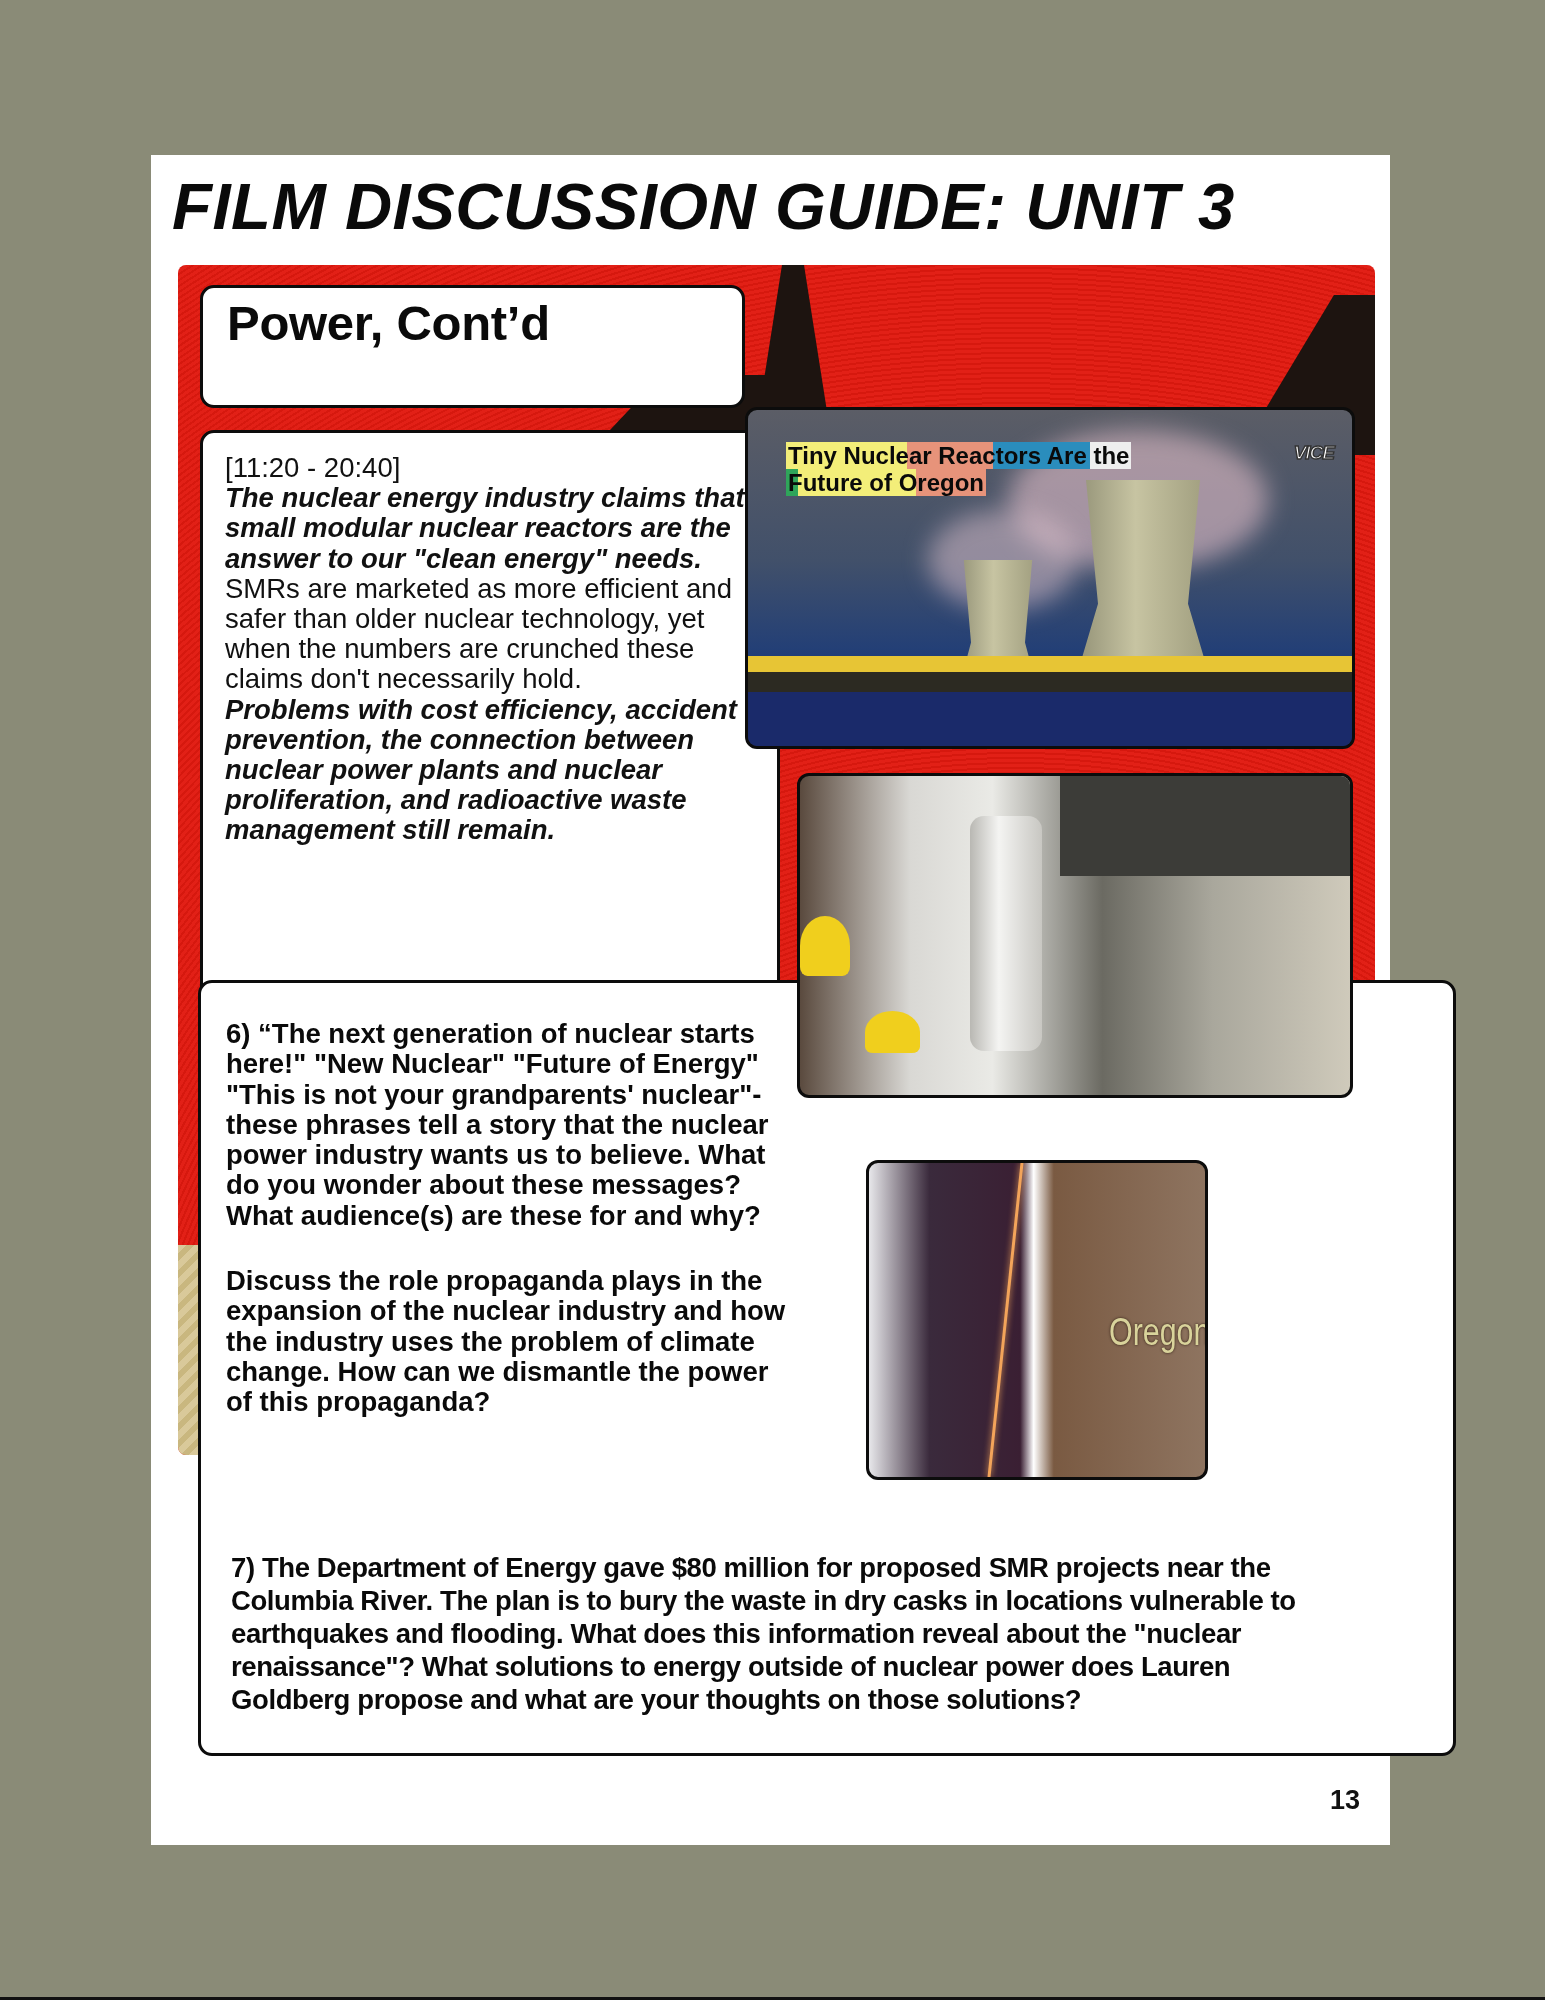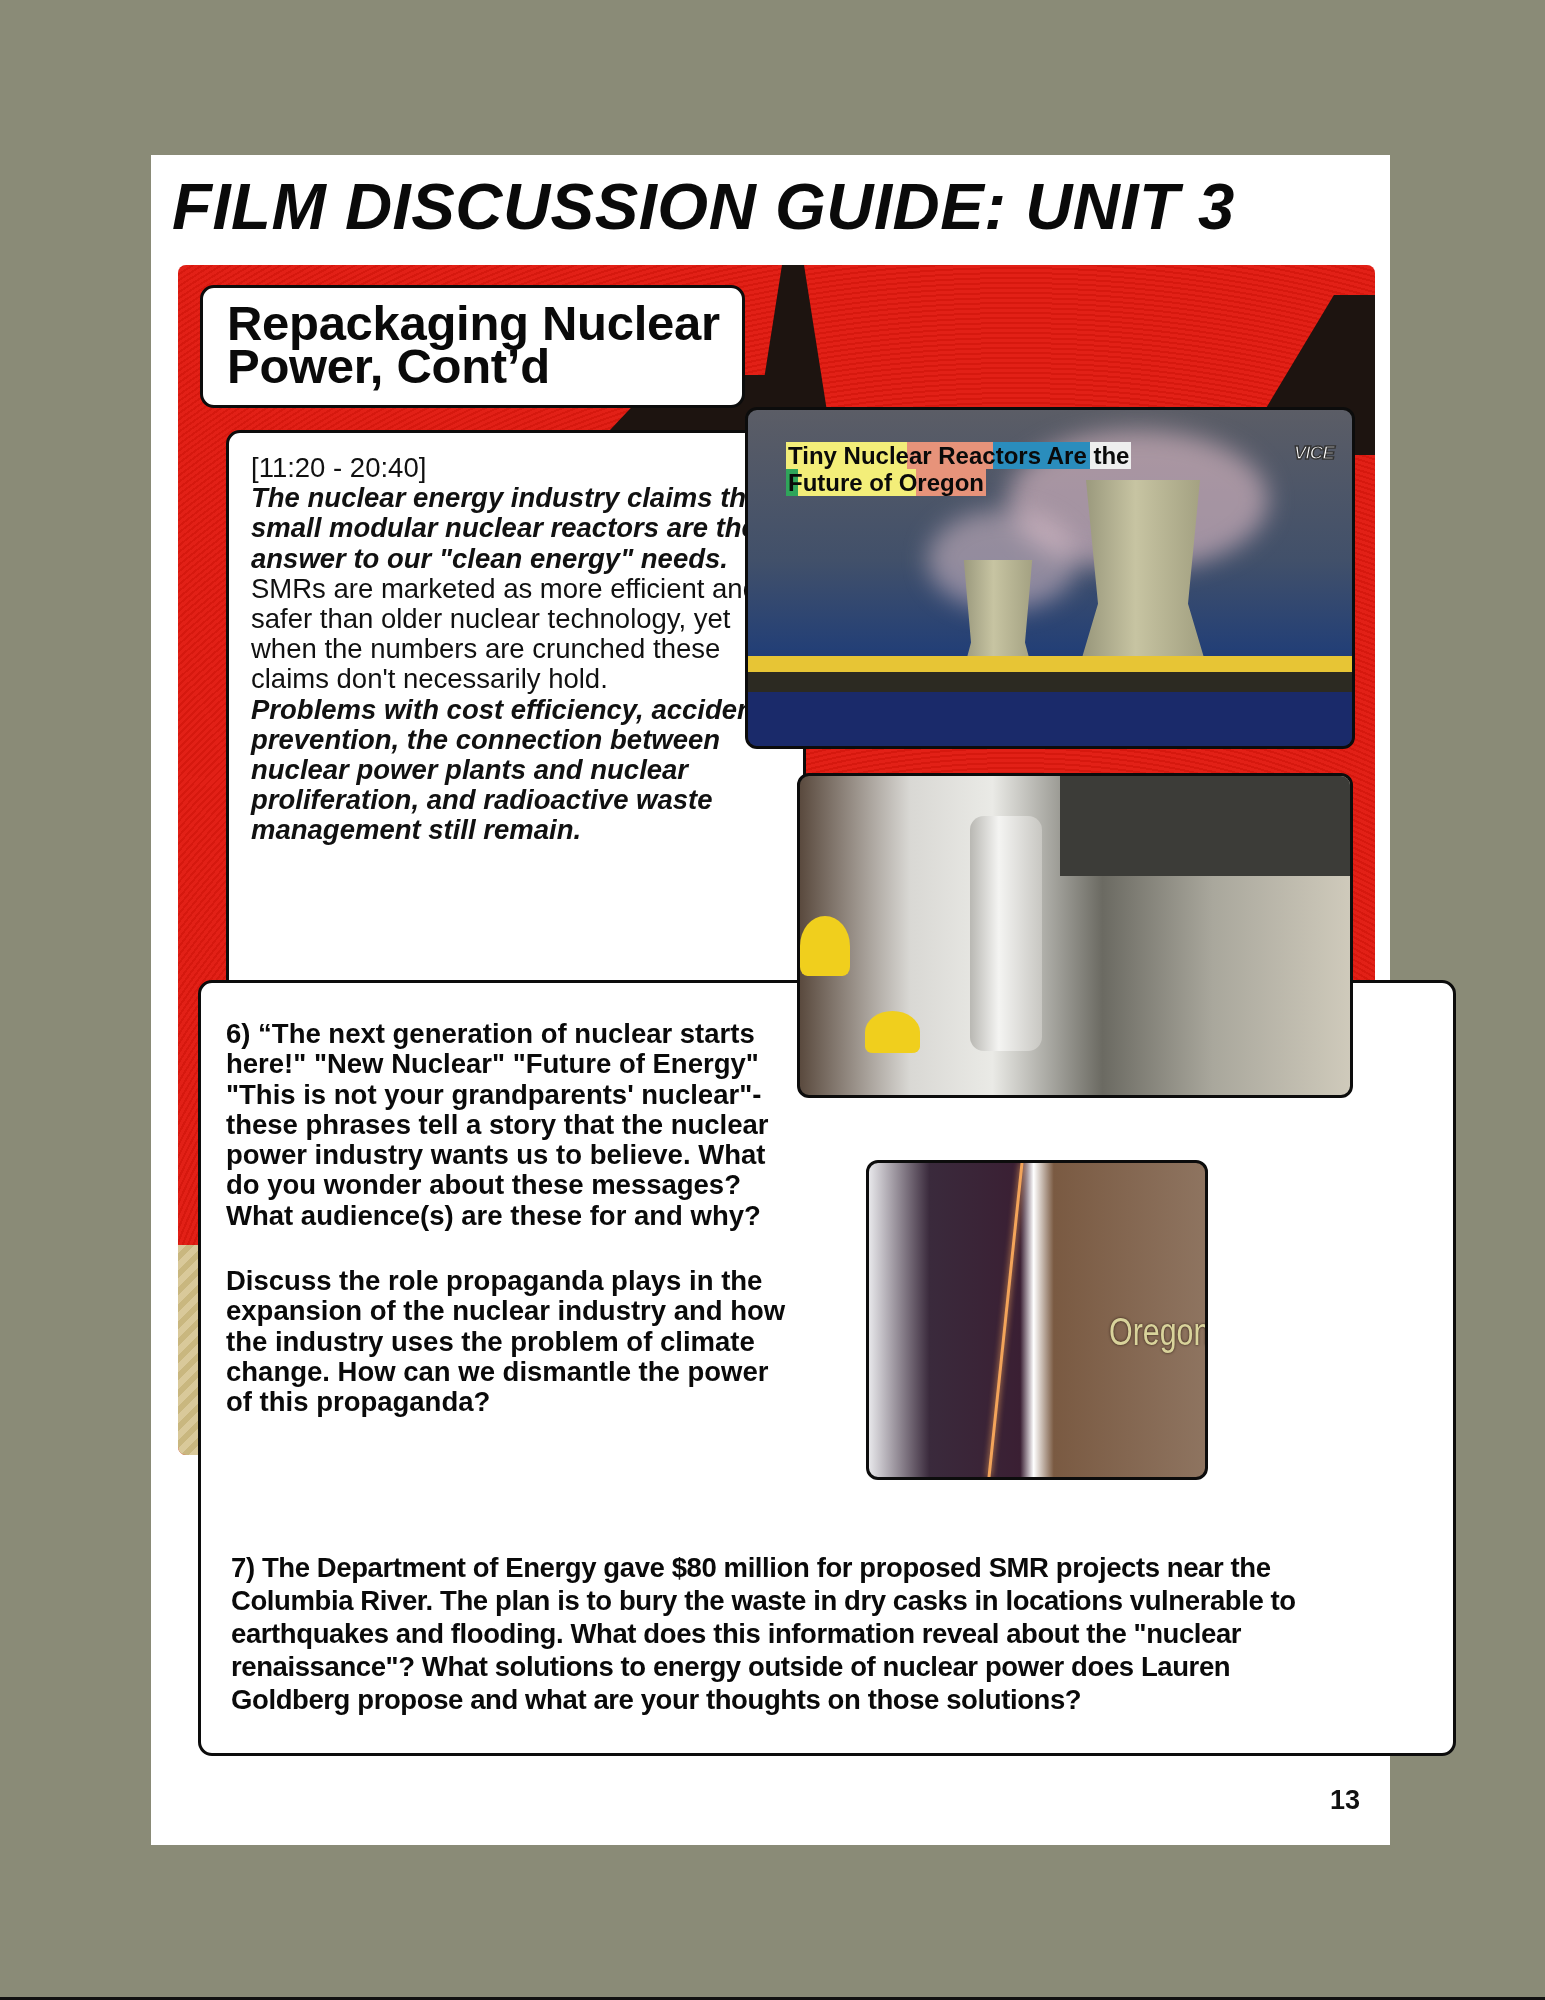--- a/index.html
+++ b/index.html
@@ -39,21 +39,21 @@
   .box {
     position:absolute; background:#fff; border:3px solid #0c0c0c; border-radius:14px;
     box-sizing:border-box;
   }
   .heading-box { left:200px; top:285px; width:545px; height:123px; }
   .heading {
     position:absolute; left:24px; top:14px;
     font-size:49px; line-height:43px; font-weight:bold; color:#0a0a0a;
     letter-spacing:-0.3px;
   }
-  .intro-box { left:200px; top:430px; width:580px; height:651px;margin-left:26px; }
+  .intro-box { left:200px; top:430px; width:580px; height:651px; }
   .intro {
     position:absolute; left:22px; top:20px; width:540px;
     font-size:27.5px; line-height:30.2px; color:#111;
   }
   .intro .timestamp { font-weight:normal; }
   .intro .bi { font-weight:bold; font-style:italic; }
   .question-box { left:198px; top:980px; width:1258px; height:776px; }
   .q6 {
     position:absolute; left:25px; top:36px; width:560px;
     font-size:27.5px; line-height:30.3px; font-weight:bold; color:#0a0a0a;
@@ -119,21 +119,20 @@
 <div class="red-panel">
   <div class="blot" style="left:560px;top:0;width:110px;height:280px;clip-path:polygon(40% 0,60% 0,100% 100%,0 100%);"></div>
   <div class="blot" style="left:1060px;top:30px;width:137px;height:160px;clip-path:polygon(70% 0,100% 0,100% 100%,0 100%);"></div>
   <div class="blot" style="left:380px;top:110px;width:260px;height:110px;clip-path:polygon(40% 0,100% 0,100% 100%,0 100%);"></div>
   <div class="beige"></div>
   <div class="dark-bottom"></div>
 </div>
 
 <div class="box heading-box">
   <div class="heading">
-    <div>Repackaging Nuclear</div>
     <div>Power, Cont’d</div>
   </div>
 </div>
 
 <div class="box intro-box">
   <div class="intro">
     <div class="timestamp">[11:20 - 20:40]</div>
     <span class="bi">The nuclear energy industry claims that small modular nuclear reactors are the answer to our "clean energy" needs.</span><span> SMRs are marketed as more efficient and safer than older nuclear technology, yet when the numbers are crunched these claims don't necessarily hold.</span>
     <div class="bi">Problems with cost efficiency, accident prevention, the connection between nuclear power plants and nuclear proliferation, and  radioactive waste management still remain.</div>
   </div>

